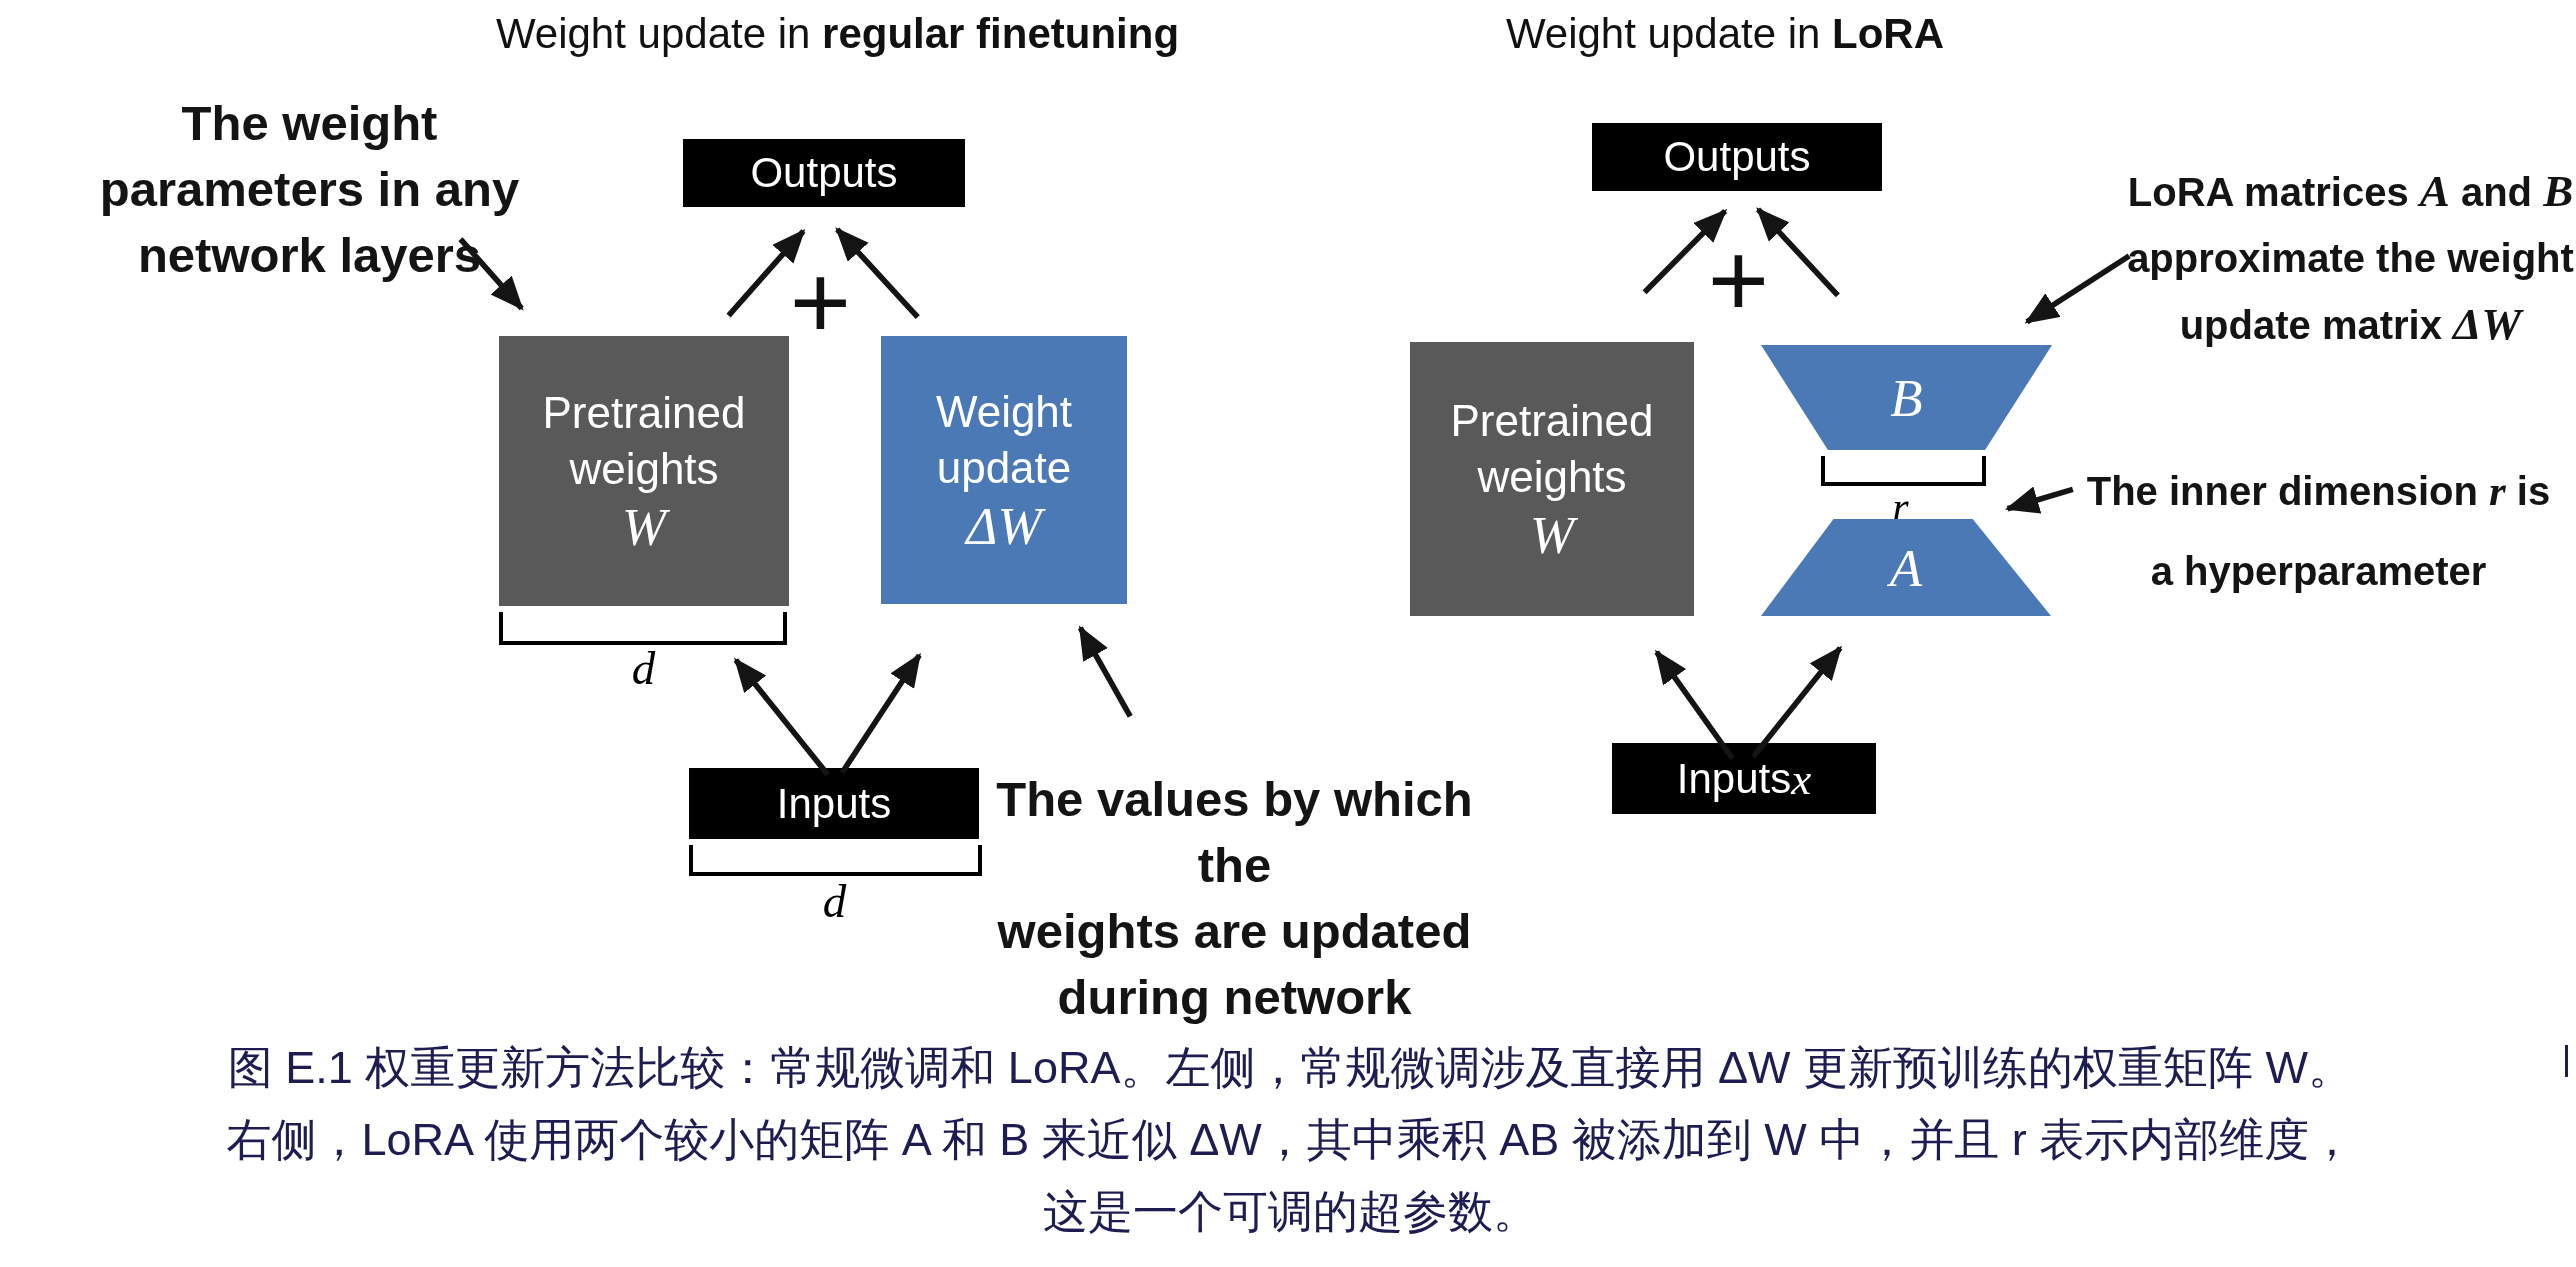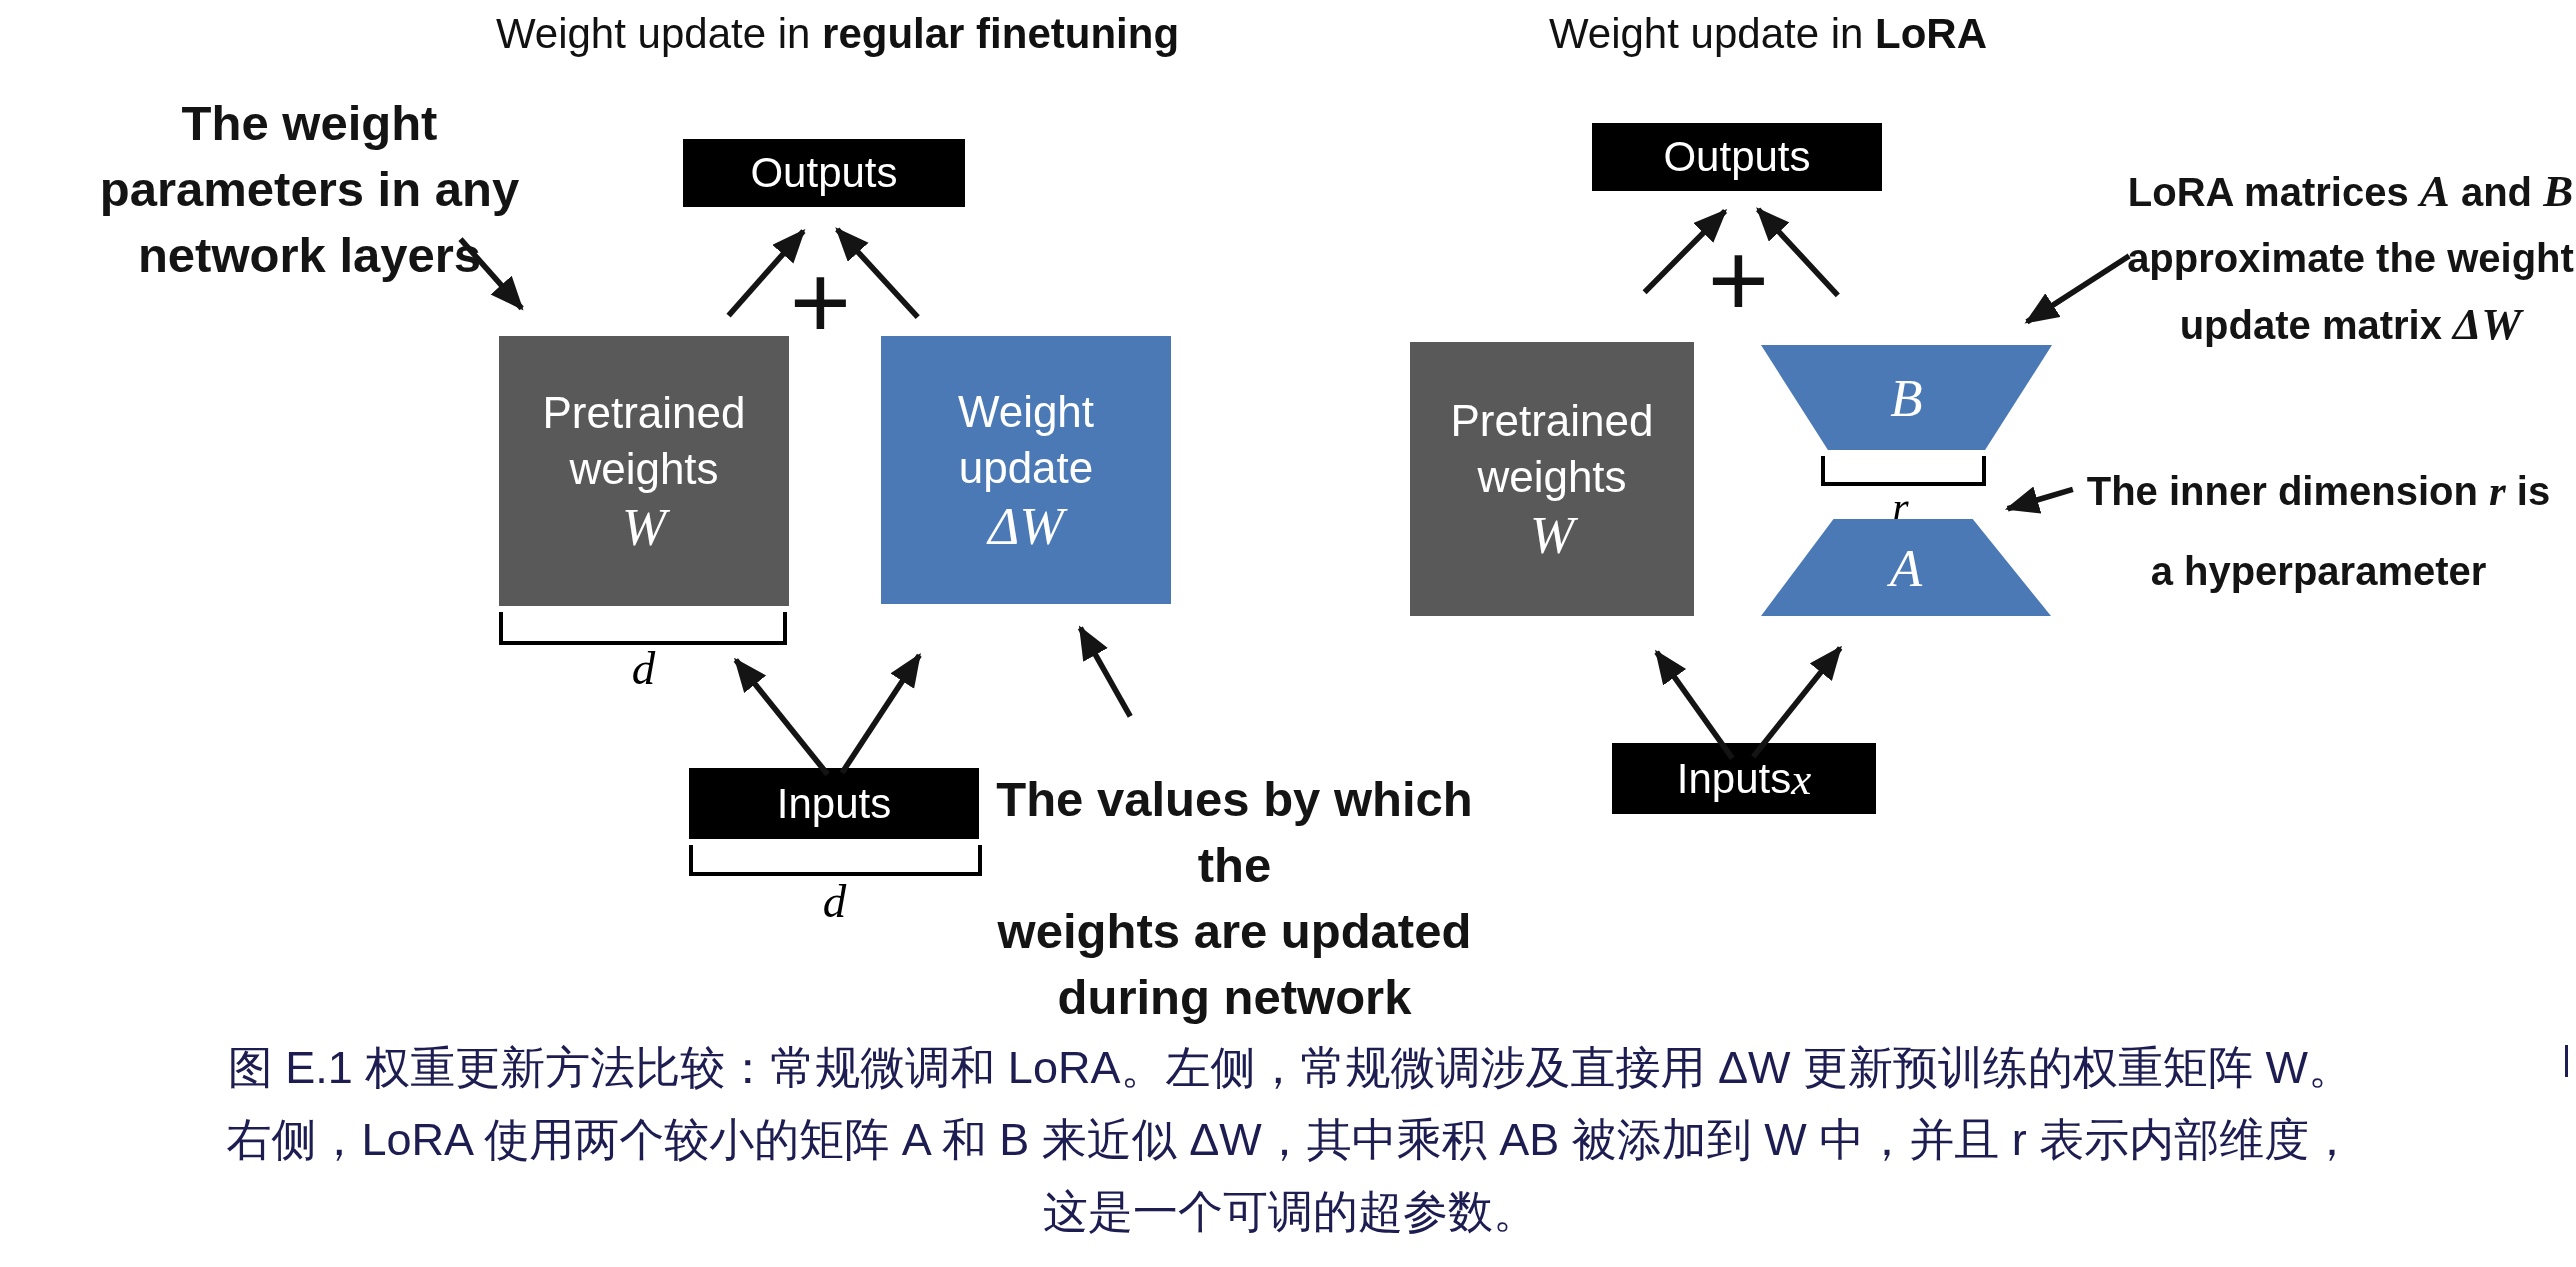--- a/index.html
+++ b/index.html
@@ -44,42 +44,42 @@
   </div>
 
   <div class="abs plus" style="left:760px;top:241px;width:121px;height:121px;">+</div>
 
   <div class="abs box stack" style="left:499px;top:336px;width:290px;height:270px;background:#595959;">
     <div class="bx-line">Pretrained</div>
     <div class="bx-line">weights</div>
     <div class="bx-sym serif-it">W</div>
   </div>
 
-  <div class="abs box stack" style="left:881px;top:336px;width:290px;height:268px;background:#4a79b5;text-align:center;">
+  <div class="abs box stack" style="left:881px;top:336px;width:246px;height:268px;background:#4a79b5;text-align:center;">
     <div class="bx-line">Weight</div>
     <div class="bx-line">update</div>
     <div class="bx-sym serif-it">ΔW</div>
   </div>
 
   <div class="abs bracket" style="left:499px;top:612px;width:280px;height:29px;"></div>
   <div class="abs dim-label" style="left:599px;top:644px;width:89px;">d</div>
 
   <div class="abs box black-box" style="left:689px;top:768px;width:290px;height:71px;">
     <span>Inputs</span>
   </div>
   <div class="abs bracket" style="left:689px;top:845px;width:285px;height:27px;"></div>
   <div class="abs dim-label" style="left:790px;top:877px;width:89px;">d</div>
 
   <div class="abs annotation" style="left:993px;top:766px;width:483px;">
     <div>The values by which the</div>
     <div>weights are updated</div>
     <div>during network</div>
   </div>
 
-  <div class="abs title" style="left:1392px;top:9.7px;width:752px;"><span>Weight update in </span><b>LoRA</b></div>
+  <div class="abs title" style="left:1349px;top:9.7px;width:752px;"><span>Weight update in </span><b>LoRA</b></div>
 
   <div class="abs box black-box" style="left:1592px;top:123px;width:290px;height:68px;">
     <span>Outputs</span>
   </div>
 
   <div class="abs plus" style="left:1678px;top:219px;width:121px;height:121px;">+</div>
 
   <div class="abs box stack" style="left:1410px;top:342px;width:284px;height:274px;background:#595959;">
     <div class="bx-line">Pretrained</div>
     <div class="bx-line">weights</div>

